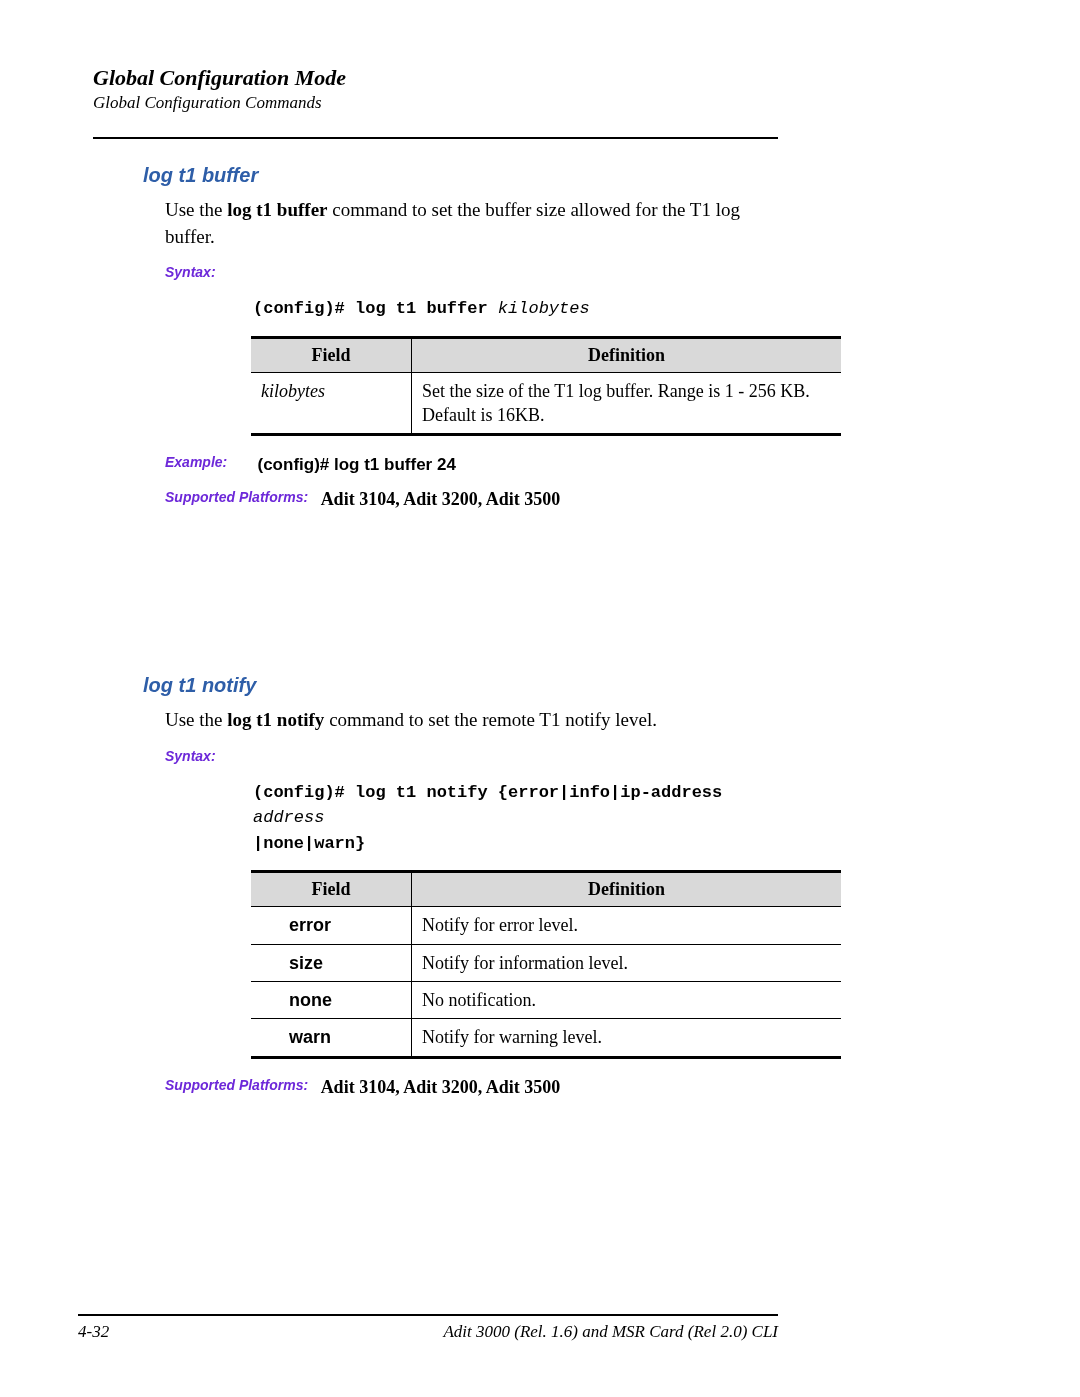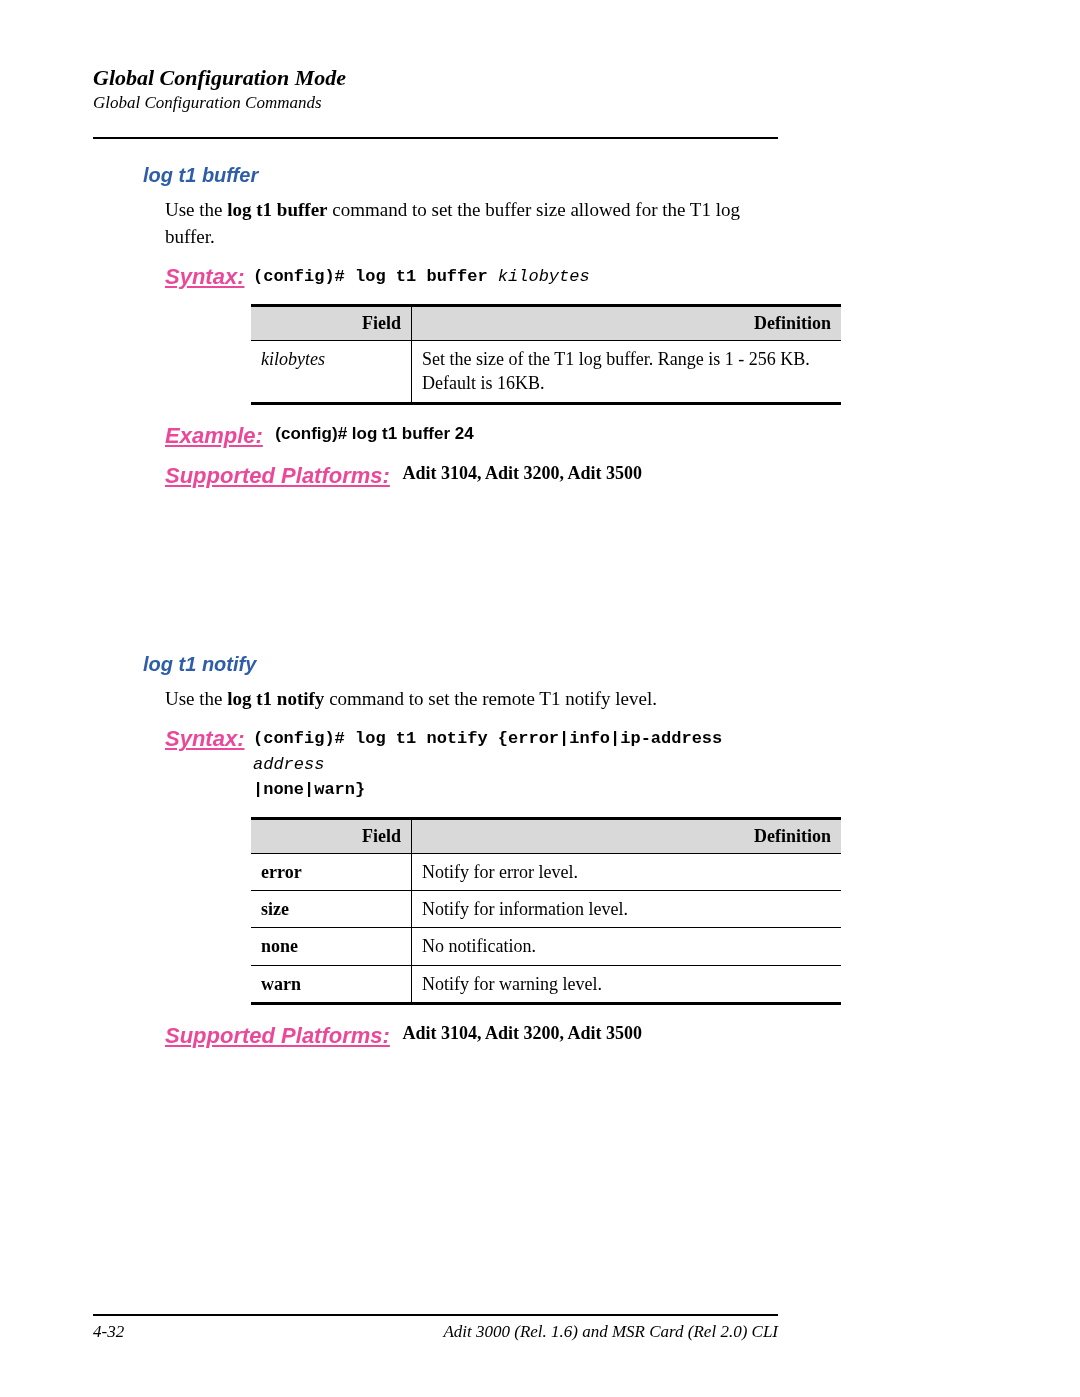--- a/index.html
+++ b/index.html
@@ -49,60 +49,60 @@
     margin-bottom: 14px;
   }
   .desc {
     font-size: 19px;
     line-height: 1.4;
   }
   .label {
     font-family: Arial, Helvetica, sans-serif;
     font-weight: bold;
     font-style: italic;
-    color: #ec4899;
-    font-size: 22px;
+    color: #6d28d9;
+    font-size: 14px;
     display: inline-block;
     min-width: 80px;
     margin-right: 8px;
     vertical-align: top;
-    text-decoration: underline;
   }
   .label-example { min-width: 80px; }
   .mono {
     font-family: Liberation Sans, sans-serif;
     font-weight: bold;
     font-size: 17px;
   }
   .syntax-line {
     display: flex;
     align-items: flex-start;
   }
   .syntax-text {
     font-family: "Courier New", Courier, monospace;
     font-weight: bold;
     font-size: 17px;
     flex: 1;
     line-height: 1.5;
+    margin-top: 32px;
   }
   .syntax-text .param {
     font-weight: normal;
     font-style: italic;
   }
   .table-wrap {
     margin-left: 108px;
     margin-bottom: 18px;
   }
   table.fields {
     border-collapse: collapse;
     width: 590px;
   }
   table.fields th {
     background: #d9d9d9;
-    text-align: right;
+    text-align: center;
     font-family: "Times New Roman", Times, serif;
     font-weight: bold;
     font-size: 18px;
     padding: 6px 10px;
     border-top: 3px solid #000;
     border-bottom: 1px solid #000;
     border-left: 1px solid #000;
     border-right: 1px solid #000;
   }
   table.fields td {
@@ -120,33 +120,33 @@
   table.fields th:first-child,
   table.fields td:first-child {
     border-left: 0;
     width: 140px;
   }
   table.fields th:last-child,
   table.fields td:last-child {
     border-right: 0;
   }
   .cell-italic { font-style: italic; }
-  .cell-bold { font-weight: bold; font-family: Liberation Serif, serif; }
+  .cell-bold { font-weight: bold; font-family: Liberation Sans, sans-serif; margin-left: 28px; }
   .platforms-line {
     margin-top: 2px;
     font-size: 18px;
   }
   .platforms-val {
     font-weight: bold;
     font-family: "Times New Roman", Times, serif;
   }
   .section-gap { height: 150px; }
   .footer {
     position: absolute;
-    left: 93px;
+    left: 78px;
     right: 90px;
     bottom: 55px;
     border-top: 2px solid #000;
     padding-top: 6px;
     display: flex;
     justify-content: space-between;
     font-style: italic;
     font-size: 17px;
   }
 </style>

